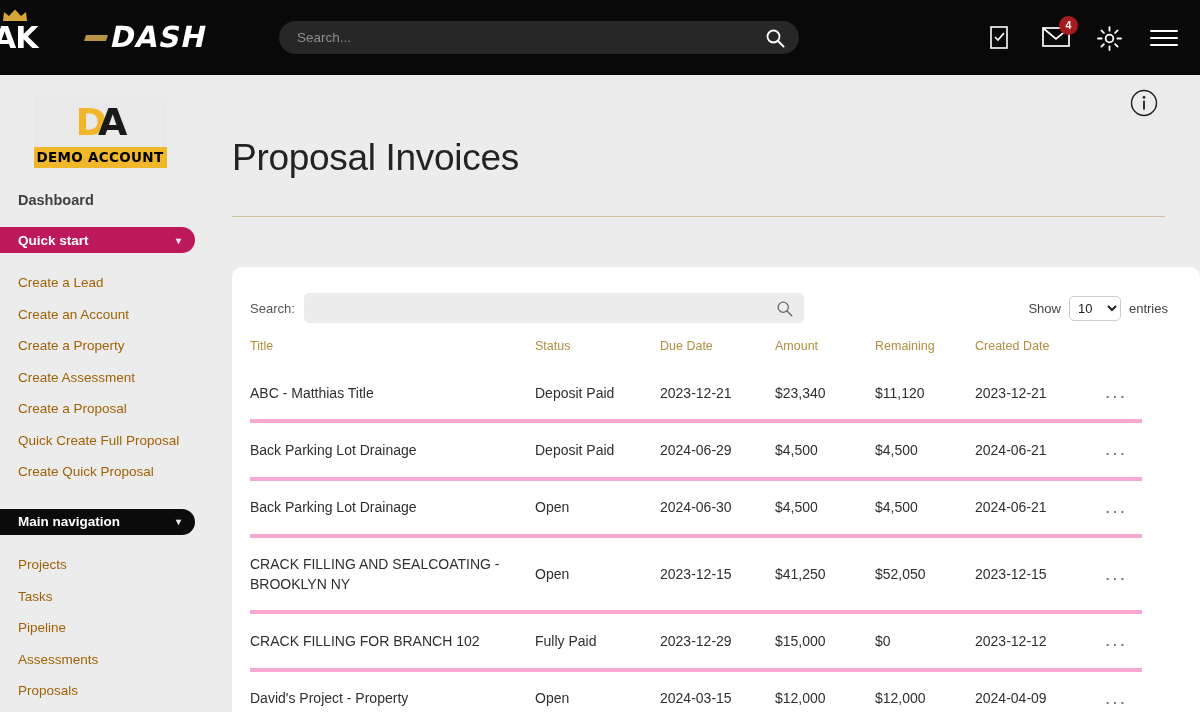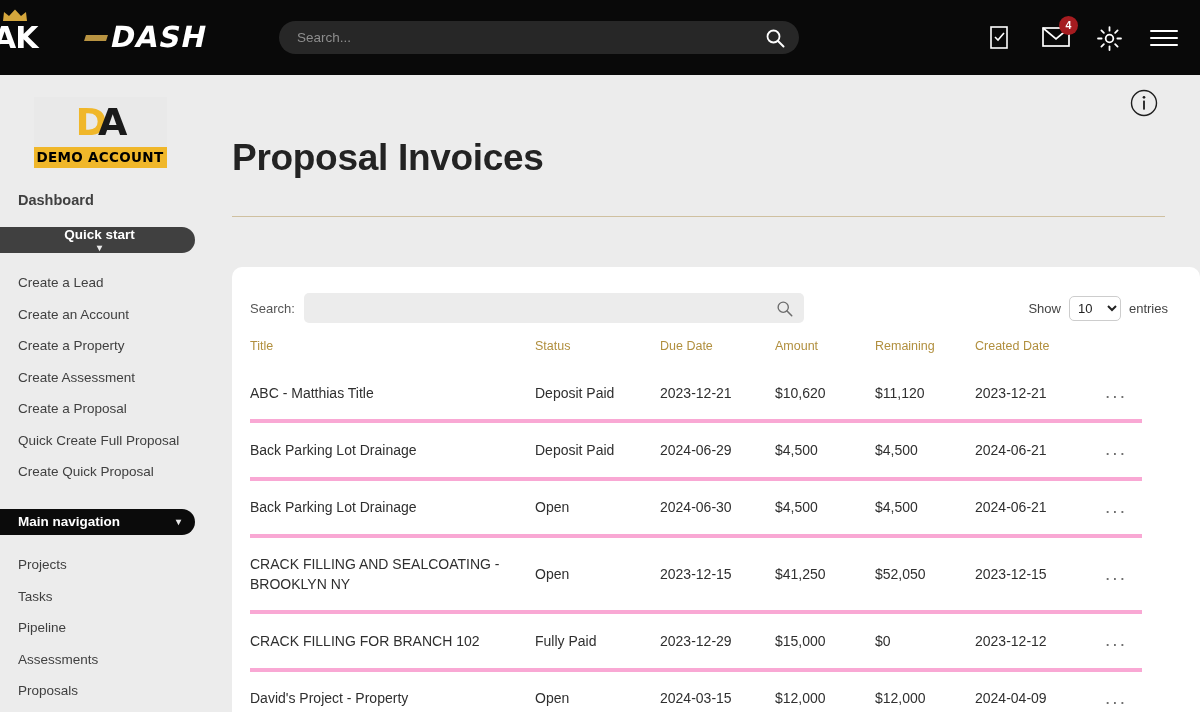--- a/index.html
+++ b/index.html
@@ -136,48 +136,48 @@
     height: 26px;
     display: flex; align-items: center; justify-content: space-between;
     padding: 0 14px 0 18px;
     border-radius: 0 13px 13px 0;
     width: 195px;
     color: #ffffff;
     font-size: 13.5px;
     font-weight: bold;
     cursor: pointer;
   }
-  .sec-bar.gold { background: #404040; flex-direction: column; }
+  .sec-bar.gold { background: #be185d; }
   .sec-bar.black { background: #0b0b0b; }
   .chev { font-size: 10px; opacity: 0.9; }
   .nav-list { margin-top: 14px; }
   .nav-item {
     padding: 6px 0 6px 18px;
     font-size: 13.5px;
-    color: #404040;
+    color: #a16207;
     cursor: pointer;
     line-height: 1.45;
   }
 
   
   .main {
     position: absolute; top: 75px; left: 200px;
     width: 1000px; height: 637px;
     background: #ececec;
     overflow: hidden;
   }
   .info-btn {
     position: absolute; top: 14px; right: 42px;
     width: 28px; height: 28px;
     cursor: pointer;
   }
   .page-title {
     position: absolute; top: 62px; left: 32px;
     font-size: 37px;
-    font-weight: bold;
+    font-weight: normal;
     color: #232323;
     letter-spacing: -0.3px;
     font-family: "Liberation Sans", sans-serif;
   }
   .title-rule {
     position: absolute; top: 141px; left: 32px;
     width: 933px; height: 1px;
     background: #cfc0a0;
   }
 
@@ -418,21 +418,21 @@
           <th class="col-created">Created Date</th>
           <th class="col-act"></th>
         </tr>
       </thead>
       <tbody>
 
         <tr>
           <td class="col-title">ABC - Matthias Title</td>
           <td class="col-status">Deposit Paid</td>
           <td class="col-due">2023-12-21</td>
-          <td class="col-amount">$10,620</td>
+          <td class="col-amount">$23,340</td>
           <td class="col-remaining">$11,120</td>
           <td class="col-created">2023-12-21</td>
           <td class="col-act"><span class="dots">...</span></td>
         </tr>
 
         <tr>
           <td class="col-title">Back Parking Lot Drainage</td>
           <td class="col-status">Deposit Paid</td>
           <td class="col-due">2024-06-29</td>
           <td class="col-amount">$4,500</td>

